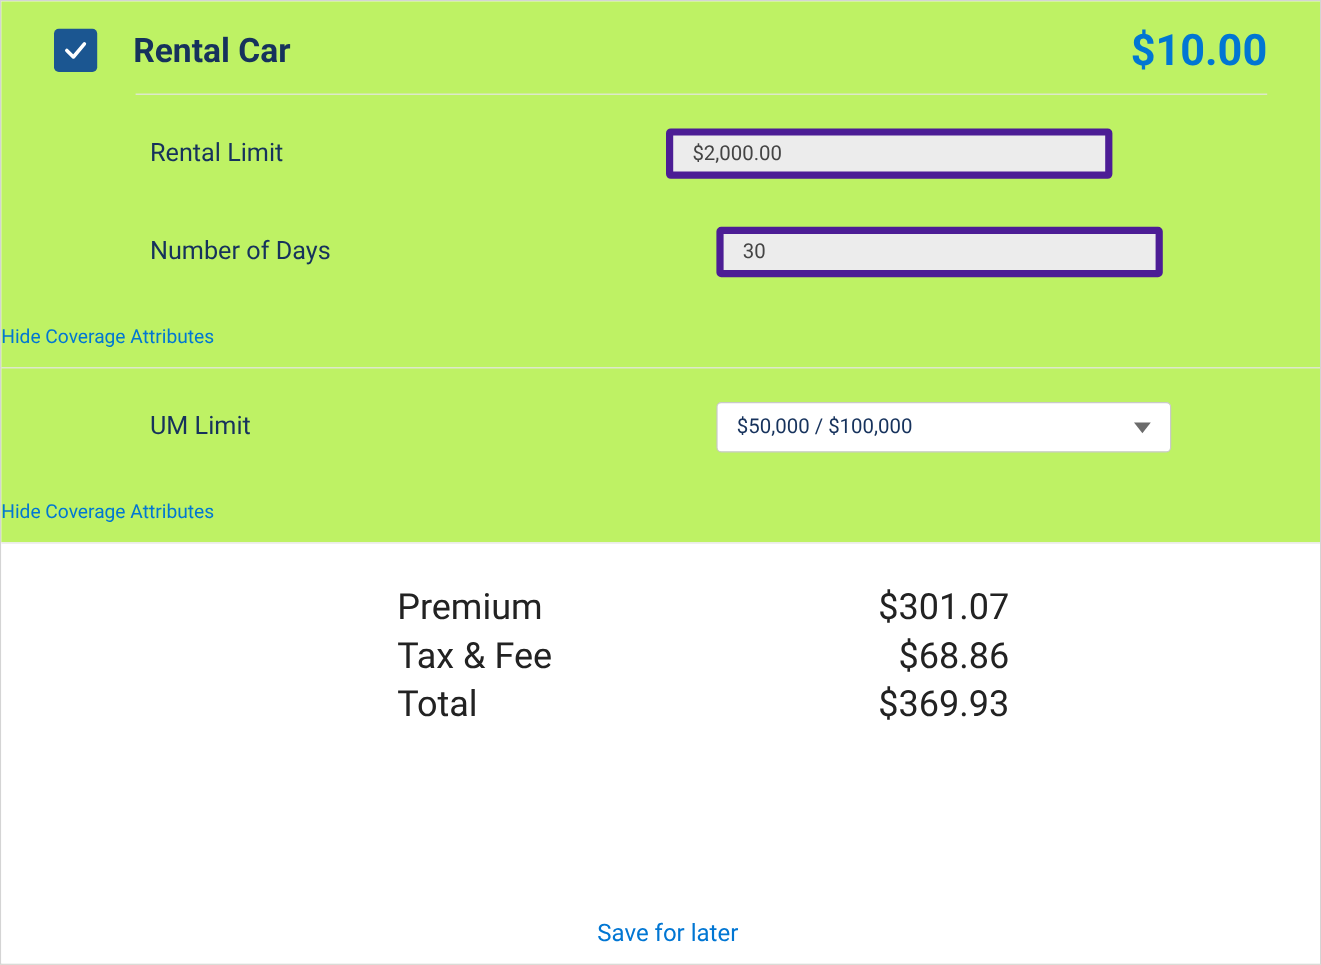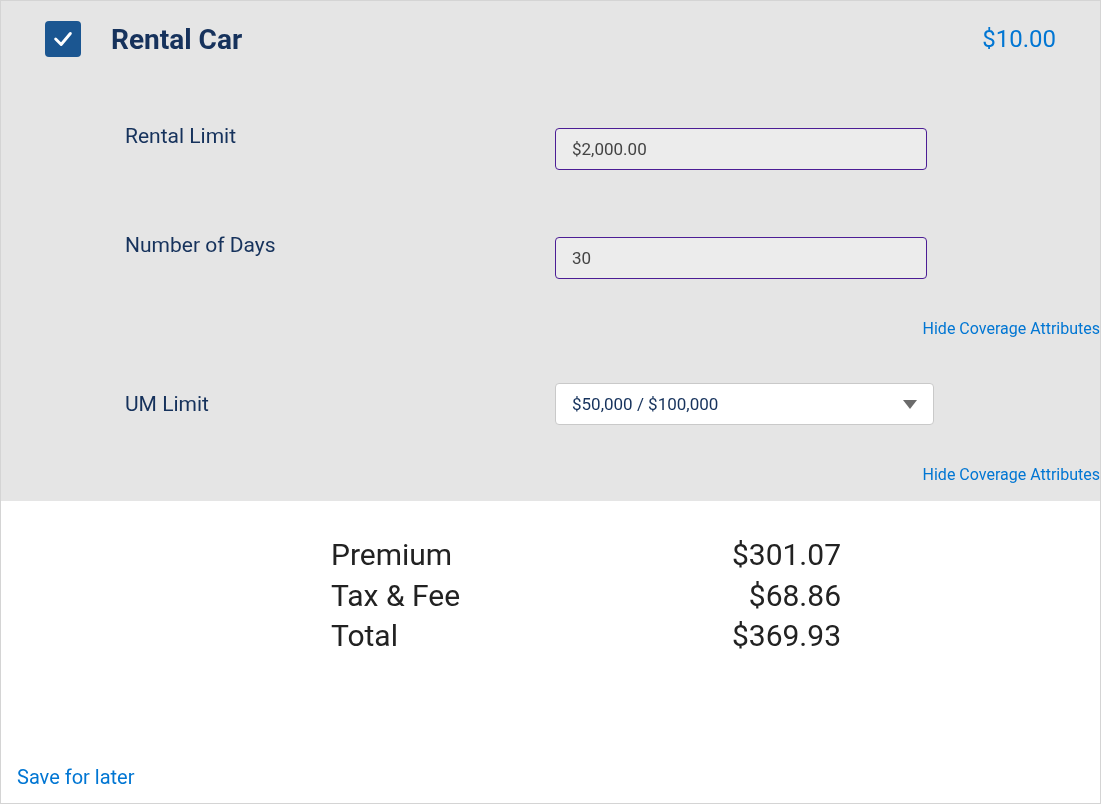--- a/index.html
+++ b/index.html
@@ -10,21 +10,21 @@
     body {
       font-family: -apple-system, BlinkMacSystemFont, "Segoe UI", Roboto, Helvetica, Arial, sans-serif;
       background: #fff;
       width: 1101px;
       height: 804px;
       border: 1px solid #d4d4d4;
       display: flex;
       flex-direction: column;
     }
     .coverage-area {
-      background: #e5e5e5;
+      background: #bef264;
       flex: 0 0 auto;
     }
     .coverage-section {
       padding: 0;
     }
     .section-header {
       display: flex;
       align-items: center;
       padding: 20px 44px 16px 44px;
       position: relative;
@@ -55,71 +55,71 @@
       justify-content: center;
       flex: 0 0 auto;
     }
     .section-title {
       font-size: 28px;
       font-weight: 700;
       color: #16325c;
       margin-left: 30px;
     }
     .section-price {
-      font-size: 24px;
-      font-weight: 400;
+      font-size: 36px;
+      font-weight: 700;
       color: #0176d3;
       margin-left: auto;
     }
     .attr-rows {
       padding: 28px 44px 0 124px;
     }
     .attr-row {
       display: flex;
       align-items: center;
       margin-bottom: 40px;
     }
     .attr-row:last-child {
       margin-bottom: 28px;
+      gap: 42px;
     }
     .attr-label {
       font-size: 21px;
       color: #16325c;
       width: 430px;
       flex: 0 0 auto;
     }
     .attr-input {
       width: 372px;
       height: 42px;
       background: #ececec;
-      border: 1px solid #4c1d95;
+      border: 6px solid #4c1d95;
       border-radius: 4px;
       padding: 0 16px;
       font-size: 17px;
       color: #444;
       display: flex;
       align-items: center;
-      margin-top: 27px;
     }
     .attr-select {
       width: 379px;
       height: 42px;
       background: #fff;
       border: 1px solid #c9c9c9;
       border-radius: 4px;
       padding: 0 16px;
       font-size: 17px;
       color: #16325c;
       display: flex;
       align-items: center;
       justify-content: space-between;
       cursor: pointer;
     }
     .hide-link-row {
-      text-align: right;
+      text-align: left;
       padding: 12px 0 16px 0;
       border-bottom: 1px solid #e5e5e5;
     }
     .hide-link-row.last {
       border-bottom: none;
     }
     .hide-link {
       color: #0176d3;
       font-size: 16px;
       cursor: pointer;
@@ -145,21 +145,21 @@
     .summary-grid .val {
       text-align: right;
     }
     .footer-row {
       position: absolute;
       left: 16px;
       right: 4px;
       bottom: 14px;
       display: flex;
       align-items: center;
-      justify-content: flex-start;
+      justify-content: center;
     }
     .save-link {
       color: #0176d3;
       font-size: 20px;
       cursor: pointer;
     }
     .modify-btn {
       background: #0176d3;
       color: #fff;
       border: none;

